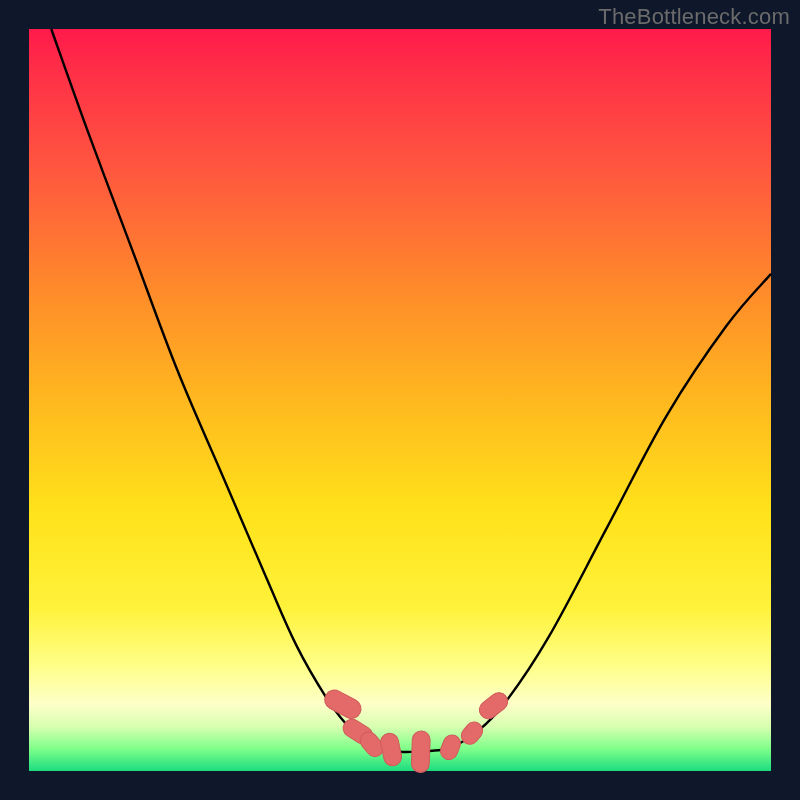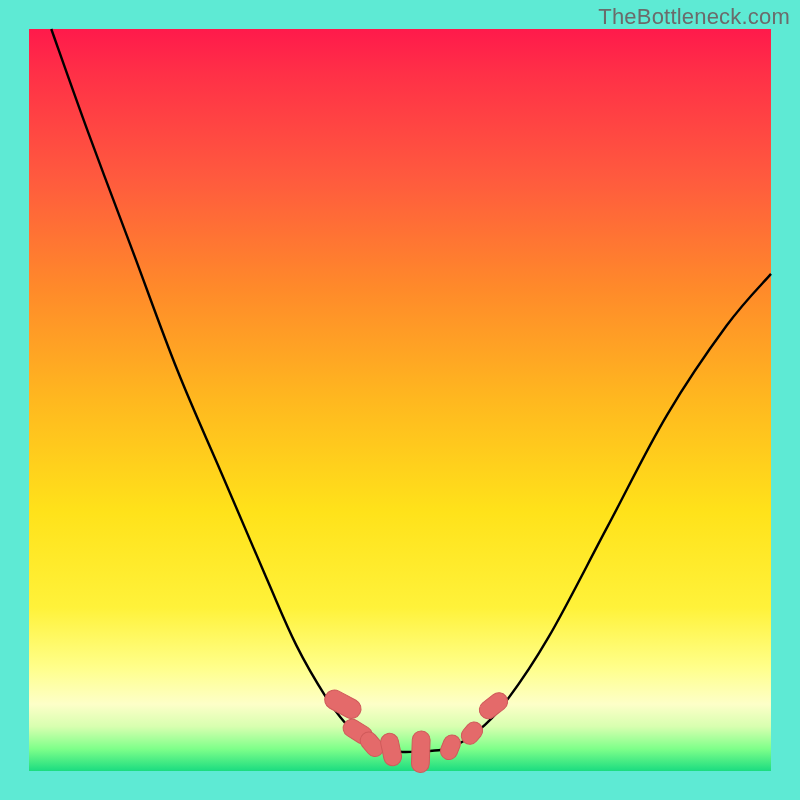--- a/index.html
+++ b/index.html
@@ -9,21 +9,21 @@
     height: 800px;
     background: #000;
     font-family: Arial, Helvetica, sans-serif;
     overflow: hidden;
   }
   .frame {
     position: absolute;
     top: 0; left: 0;
     width: 800px;
     height: 800px;
-    background: #5eead4;
+    background: #0f172a;
   }
   .plot-area {
     position: absolute;
     top: 29px;
     left: 29px;
     width: 742px;
     height: 742px;
     
     background: linear-gradient(to bottom,
       #ff1a4b 0%,

